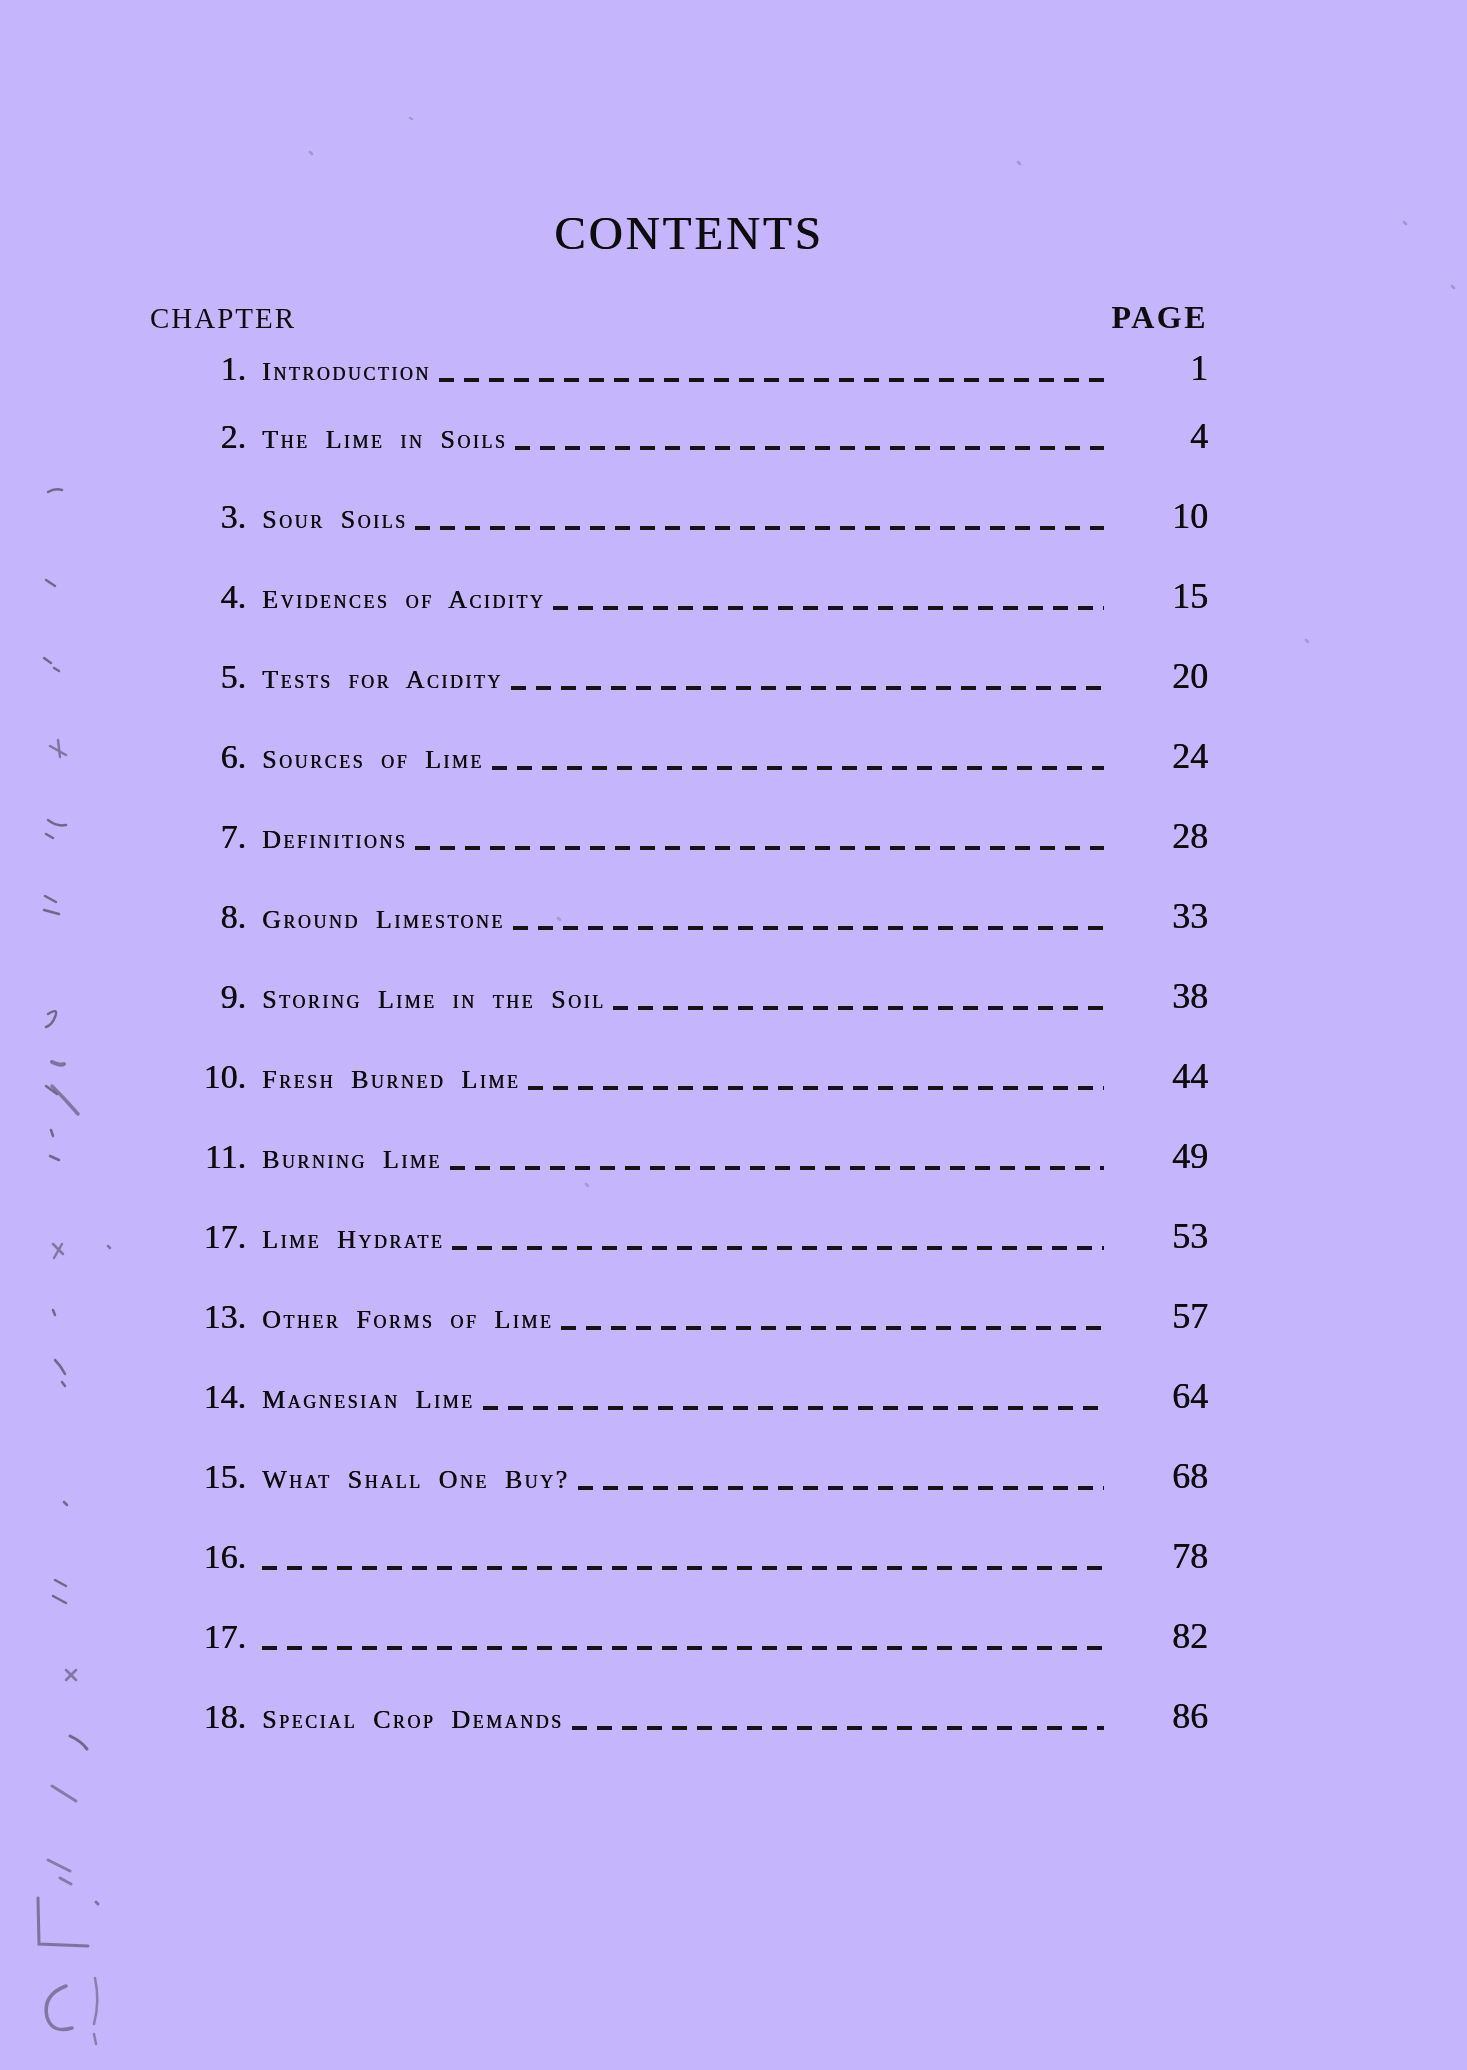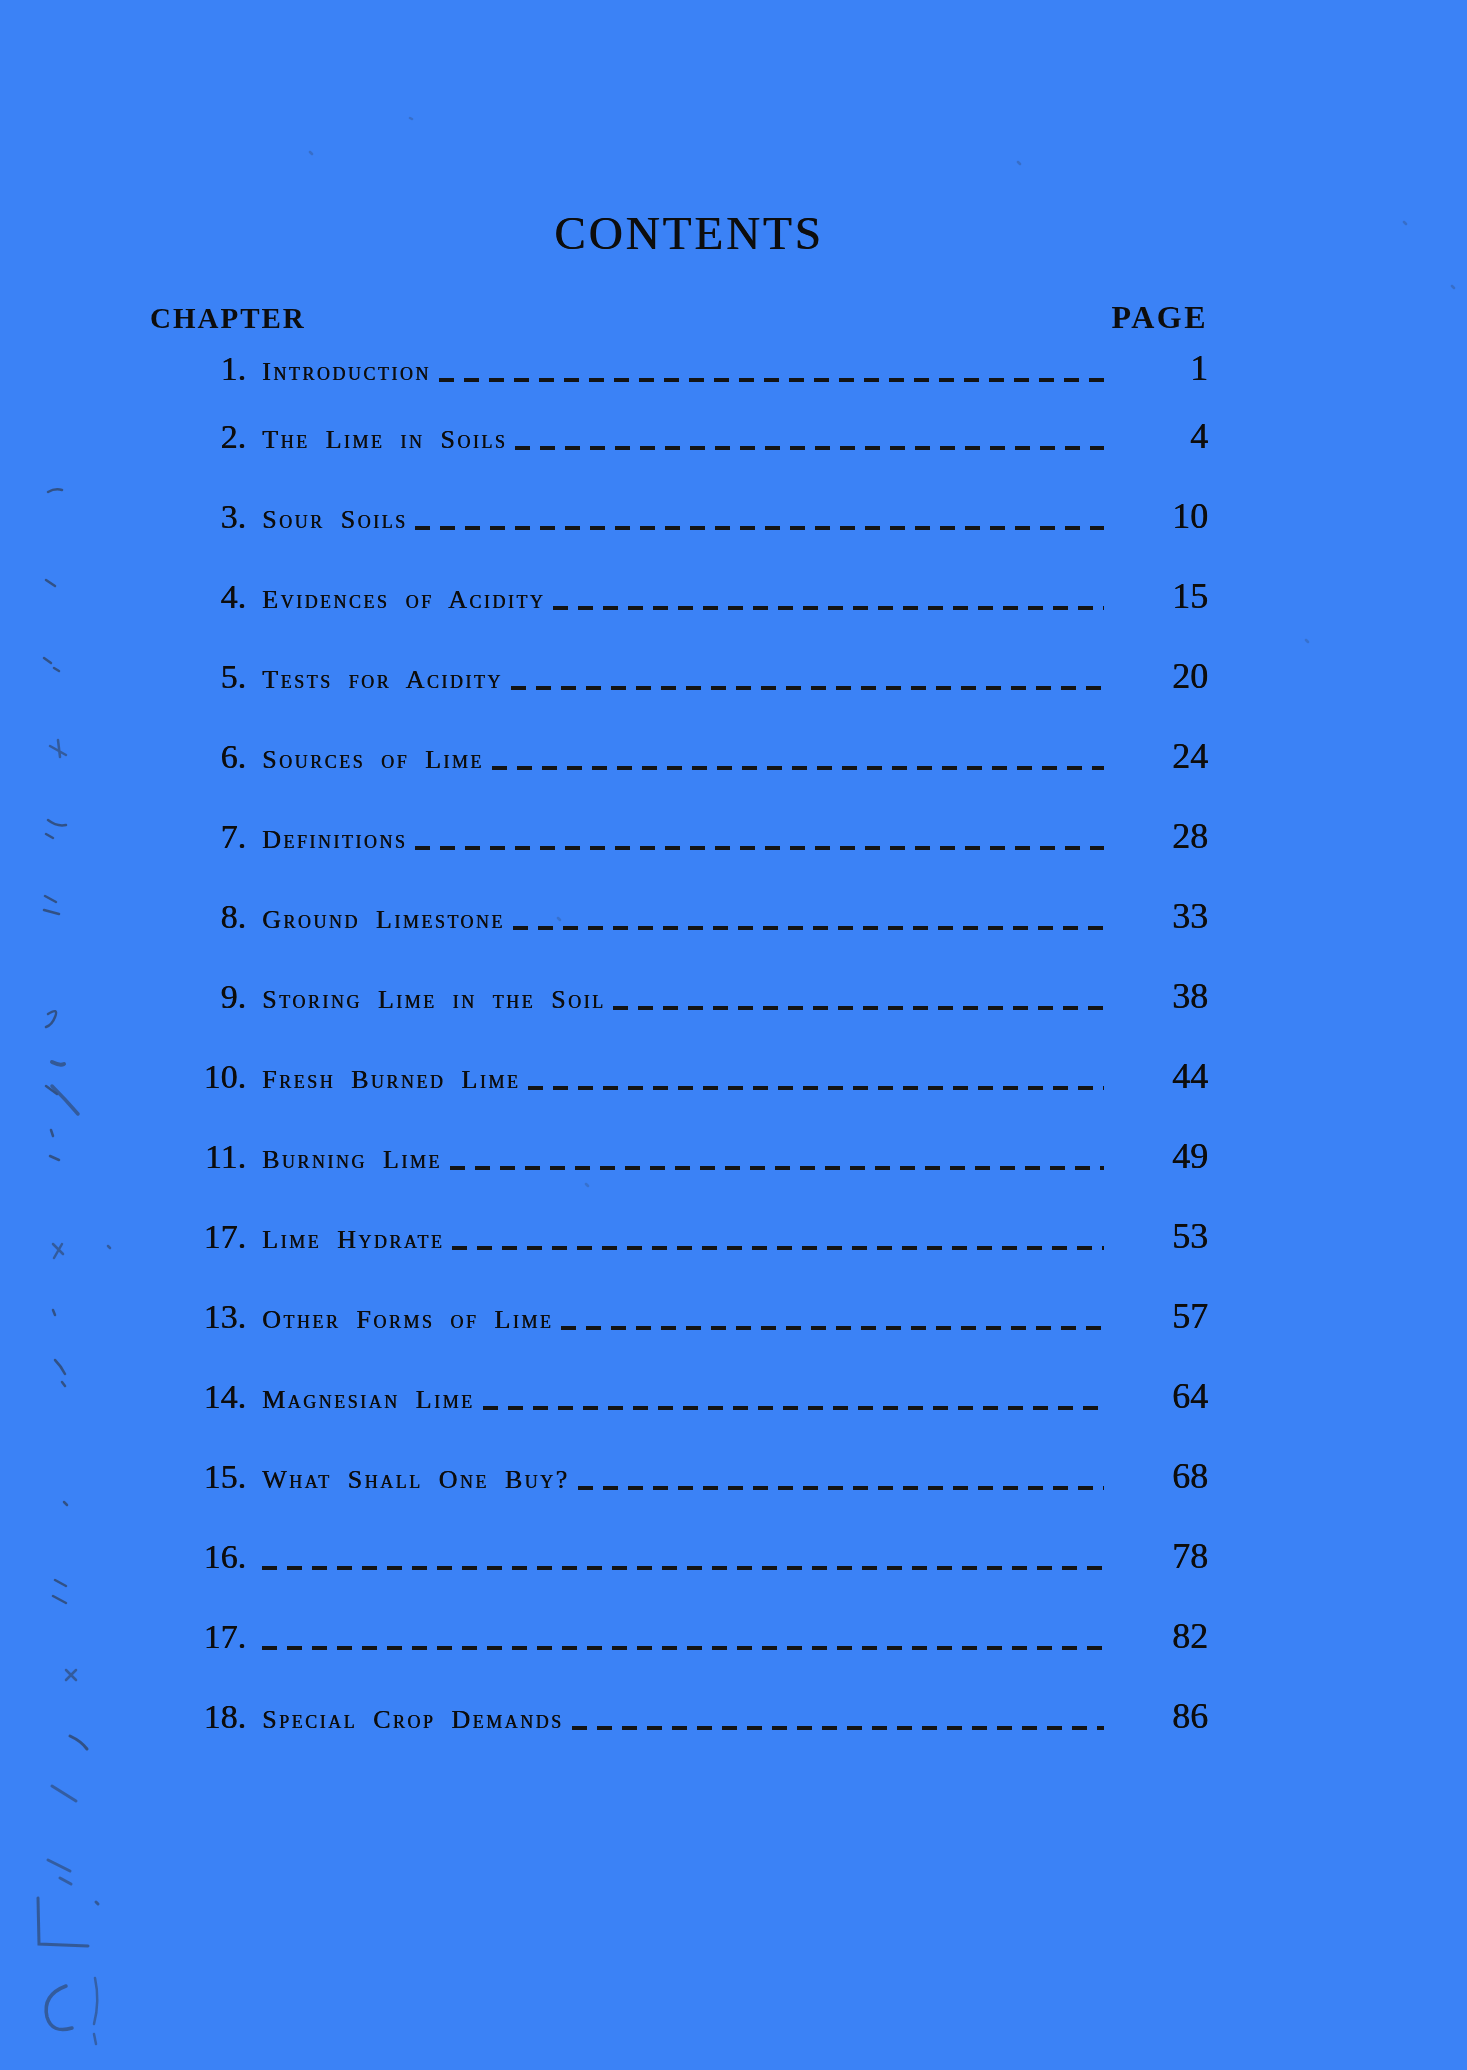--- a/index.html
+++ b/index.html
@@ -11,21 +11,21 @@
     width: 1467px;
     height: 2070px;
     position: relative;
     overflow: hidden;
     font-family: "Liberation Serif", "DejaVu Serif", serif;
     color: #0d0d0d;
   }
   .page {
     position: absolute;
     inset: 0;
-    background: #3b82f6;
+    background: #c4b5fd;
   }
   
   .contents-title {
     position: absolute;
     top: 206px;
     left: 0;
     width: 1378px;          
     margin: 0;
     text-align: center;
     font-size: 47px;
@@ -39,21 +39,21 @@
     position: absolute;
     top: 299px;
     left: 150px;
     width: 1058px;
     display: flex;
     justify-content: space-between;
     align-items: baseline;
   }
   .chapter-header {
     font-size: 29px;
-    font-weight: bold;
+    font-weight: normal;
     letter-spacing: 2px;
   }
   .pagecol-header {
     font-size: 32px;
     font-weight: bold;
     letter-spacing: 2.5px;
   }
   
   .toc {
     position: absolute;

